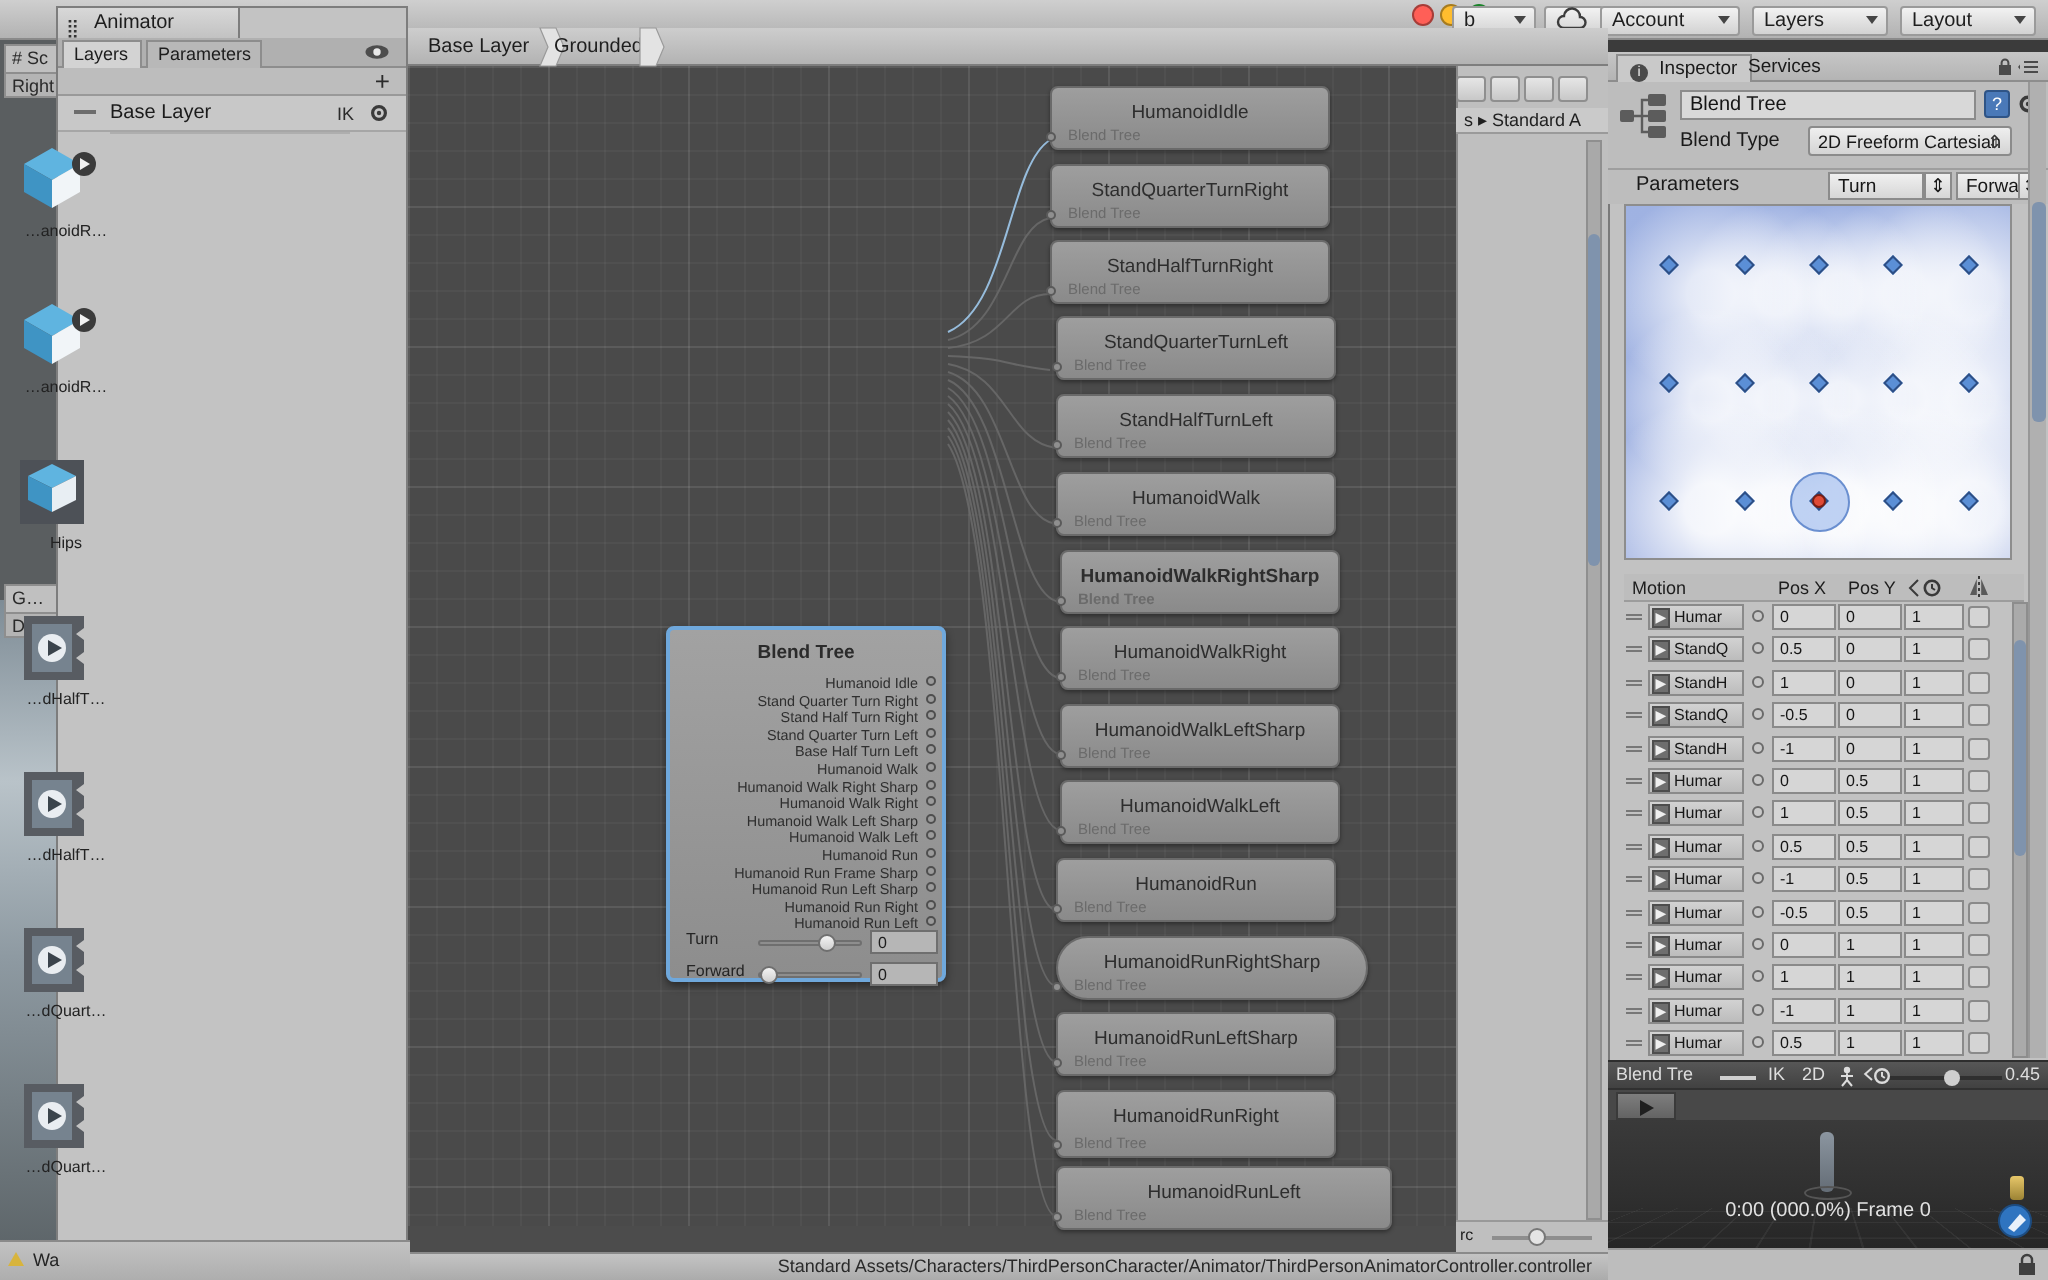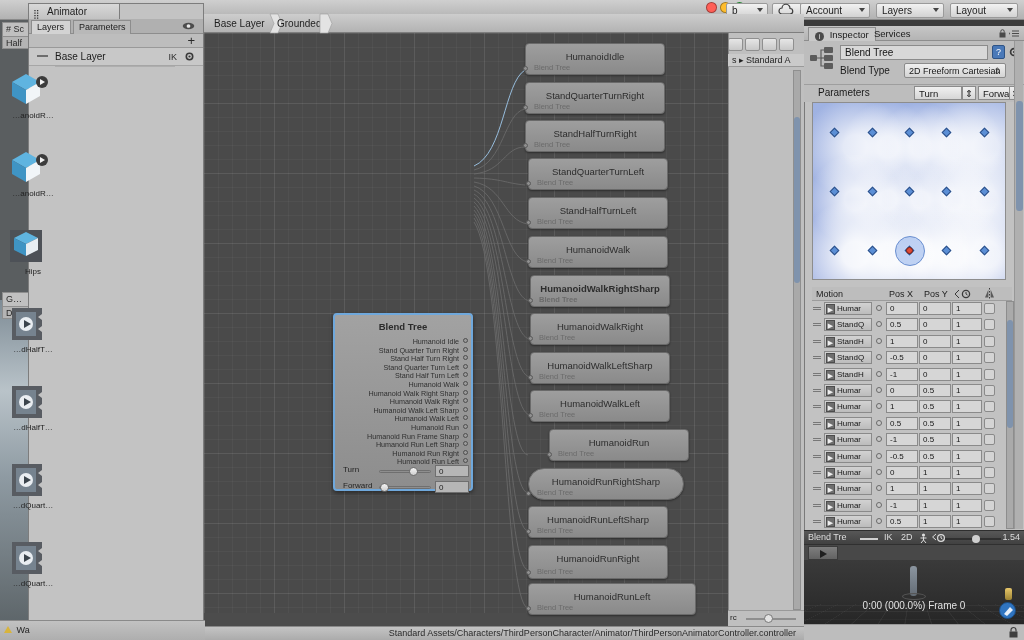--- a/index.html
+++ b/index.html
@@ -269,21 +269,21 @@
 <body>
 
 <div class="abs" id="bg-scene"></div>
 <div class="abs" id="scene-strip"></div>
 <div class="abs" id="scene-strip-lower"></div>
 
 <div class="mini-tab" style="left:2px;top:22px;width:30px;height:14px;">
   <span># Sc</span>
 </div>
 <div class="mini-bar" style="left:2px;top:36px;width:30px;height:13px;">
-  <span>Half</span>
+  <span>Right</span>
 </div>
 <div class="mini-tab" style="left:2px;top:292px;width:28px;height:14px;">
   <span>G…</span>
 </div>
 <div class="mini-bar" style="left:2px;top:306px;width:28px;height:13px;">
   <span>Disp</span>
 </div>
 
 <div class="abs" id="toolbar">
   <div class="mac-dots">
@@ -424,21 +424,21 @@
     <div class="node" style="left: 530px; top: 352px; width: 140px; height: 32px;">
       <div class="title">HumanoidWalkLeftSharp</div>
       <div class="sub">Blend Tree</div>
       <div class="pin"></div>
     </div>
     <div class="node" style="left: 530px; top: 390px; width: 140px; height: 32px;">
       <div class="title">HumanoidWalkLeft</div>
       <div class="sub">Blend Tree</div>
       <div class="pin"></div>
     </div>
-    <div class="node" style="left: 528px; top: 429px; width: 140px; height: 32px; margin-left: 21px;">
+    <div class="node" style="left: 528px; top: 429px; width: 140px; height: 32px;">
       <div class="title">HumanoidRun</div>
       <div class="sub">Blend Tree</div>
       <div class="pin"></div>
     </div>
     <div class="node" style="left: 528px; top: 468px; width: 156px; height: 32px; border-radius: 16px;">
       <div class="title">HumanoidRunRightSharp</div>
       <div class="sub">Blend Tree</div>
       <div class="pin"></div>
     </div>
     <div class="node" style="left: 528px; top: 506px; width: 140px; height: 32px;">
@@ -462,21 +462,21 @@
   <div class="bt-title">Blend Tree</div>
   <div id="bt-items">
       <div class="bt-item" style="top: 22px;">Humanoid Idle</div>
       <div class="bt-dot" style="top: 23px;"></div>
       <div class="bt-item" style="top: 30.6px;">Stand Quarter Turn Right</div>
       <div class="bt-dot" style="top: 31.6px;"></div>
       <div class="bt-item" style="top: 39.2px;">Stand Half Turn Right</div>
       <div class="bt-dot" style="top: 40.2px;"></div>
       <div class="bt-item" style="top: 47.8px;">Stand Quarter Turn Left</div>
       <div class="bt-dot" style="top: 48.8px;"></div>
-      <div class="bt-item" style="top: 56.4px;">Stand Half Turn Left</div>
+      <div class="bt-item" style="top: 56.4px;">Base Half Turn Left</div>
       <div class="bt-dot" style="top: 57.4px;"></div>
       <div class="bt-item" style="top: 65px;">Humanoid Walk</div>
       <div class="bt-dot" style="top: 66px;"></div>
       <div class="bt-item" style="top: 73.6px;">Humanoid Walk Right Sharp</div>
       <div class="bt-dot" style="top: 74.6px;"></div>
       <div class="bt-item" style="top: 82.2px;">Humanoid Walk Right</div>
       <div class="bt-dot" style="top: 83.2px;"></div>
       <div class="bt-item" style="top: 90.8px;">Humanoid Walk Left Sharp</div>
       <div class="bt-dot" style="top: 91.8px;"></div>
       <div class="bt-item" style="top: 99.4px;">Humanoid Walk Left</div>
@@ -854,21 +854,21 @@
     <circle cx="5.5" cy="2" r="1.6" fill="#dcdcdc"></circle>
     <path d="M5.5 3.6 V7 M5.5 7 L3 10 M5.5 7 L8 10 M2.5 5 H8.5" stroke="#dcdcdc" stroke-width="1" fill="none"></path>
   </svg>
   <svg style="position:absolute;left:128px;top:2px;" width="14" height="11" viewBox="0 0 14 11">
     <path d="M4 1 L0.6 4 L4 7" fill="none" stroke="#dcdcdc" stroke-width="1"></path>
     <circle cx="9" cy="5" r="3.4" fill="none" stroke="#dcdcdc" stroke-width="1.2"></circle>
     <path d="M9 3 V5 L10.4 6" stroke="#dcdcdc" stroke-width="1" fill="none"></path>
   </svg>
   <div id="pv-slider"></div>
   <div id="pv-knob"></div>
-  <span class="pv-i" style="right:4px;">1.54</span>
+  <span class="pv-i" style="right:4px;">0.45</span>
 </div>
 <div class="abs" id="pv-toolbar">
   <div id="pv-play">
     <span class="tri"></span>
   </div>
 </div>
 <div class="abs" id="pv-view">
   <div id="pv-floor"></div>
   <div id="pv-char"></div>
   <div id="pv-shadow"></div>

